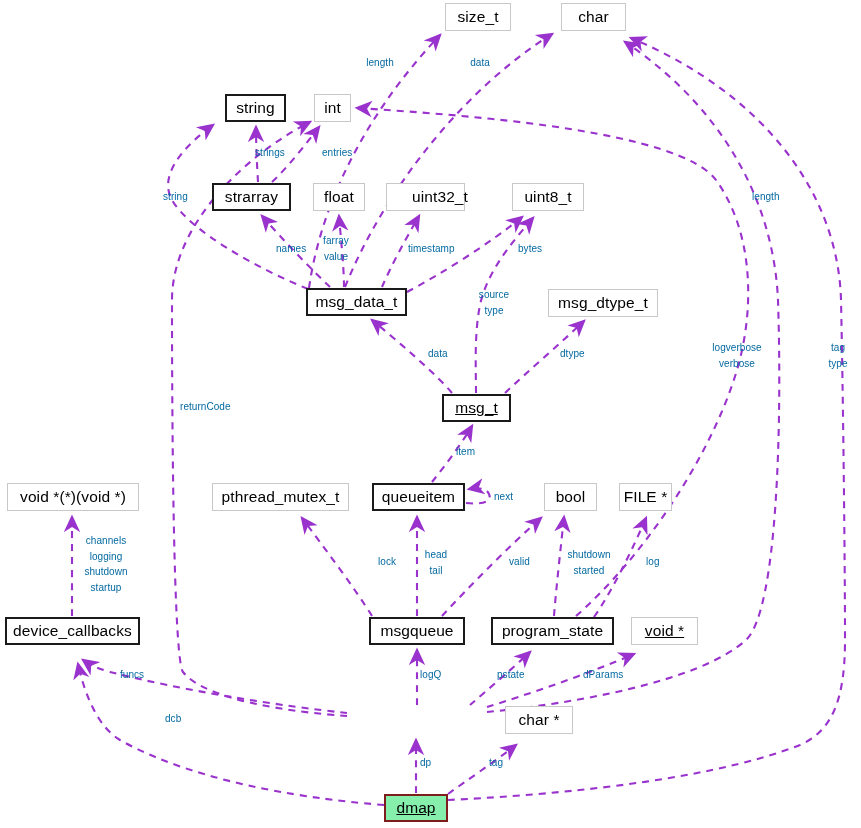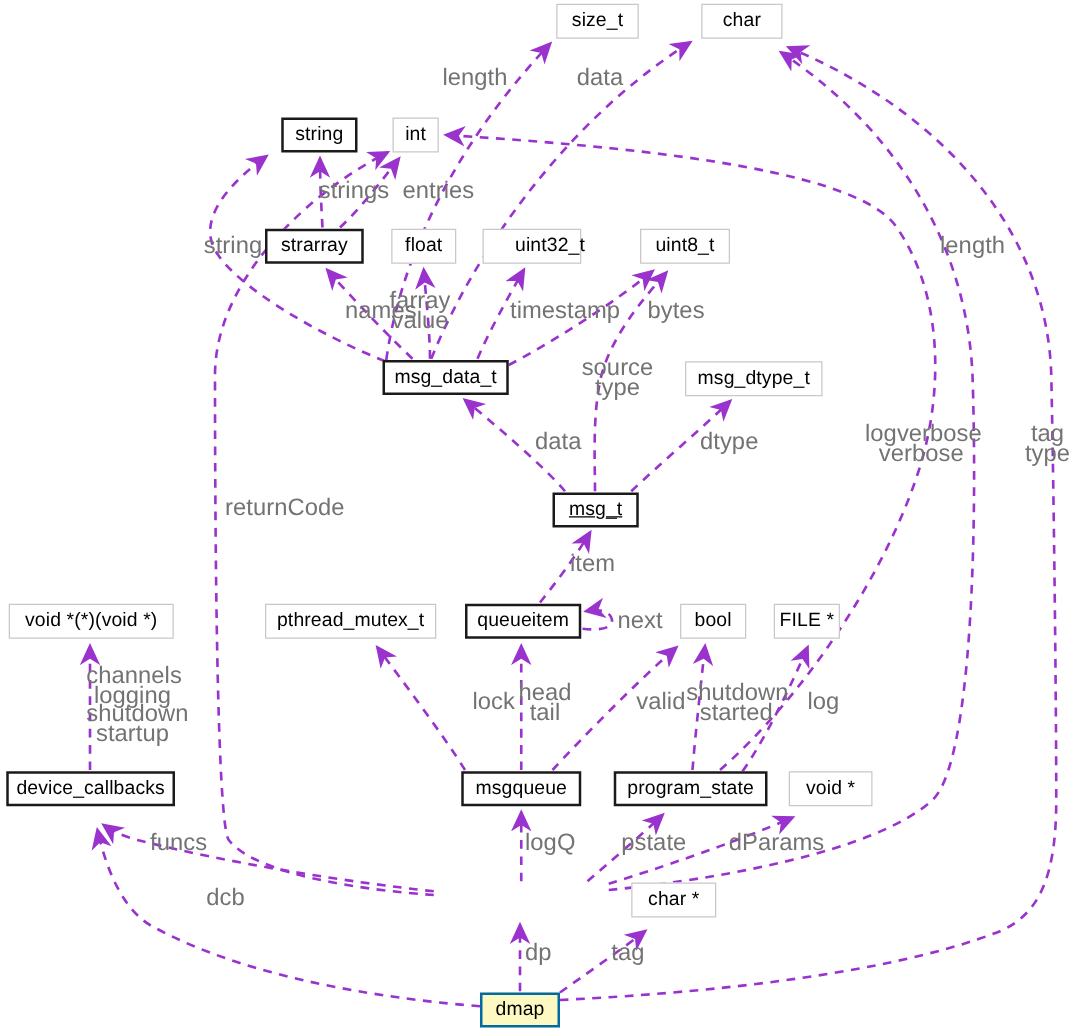--- a/index.html
+++ b/index.html
@@ -37,27 +37,28 @@
     white-space: nowrap;
     letter-spacing: 0.1px;
   }
   .node.plain {
     border: 1px solid #c8c8c8;
   }
   .node.strong {
     border: 2px solid #1a1a1a;
   }
   .node.focus {
-    border: 2px solid #0369a1;
-    background: #fef9c3;
+    border: 2px solid #7f1d1d;
+    background: #86efac;
+    text-decoration: underline;
   }
   .elabel {
     position: absolute;
-    color: #737373;
-    font-size: 19px;
+    color: #0369a1;
+    font-size: 10px;
     line-height: 15.5px;
     white-space: pre;
     text-align: center;
     letter-spacing: 0.05px;
   }
   .elabel.left {
     text-align: left;
   }
 </style>
 </head>
@@ -188,21 +189,21 @@
   </div>
   <div class="node strong" style="left:5px;top:617px;width:135px;height:28px;">
     <span>device_callbacks</span>
   </div>
   <div class="node strong" style="left:369px;top:617px;width:96px;height:28px;">
     <span>msgqueue</span>
   </div>
   <div class="node strong" style="left:491px;top:617px;width:123px;height:28px;">
     <span>program_state</span>
   </div>
-  <div class="node plain" style="left:631px;top:617px;width:67px;height:28px;">
+  <div class="node plain" style="left:631px;top:617px;width:67px;height:28px;text-decoration:underline;">
     <span>void *</span>
   </div>
   <div class="node plain" style="left:505px;top:706px;width:68px;height:28px;">
     <span>char *</span>
   </div>
   <div class="node focus" style="left:384px;top:794px;width:64px;height:28px;">
     <span>dmap</span>
   </div>
 
   <div class="elabel" style="left:352px;top:55px;width:56px;">length</div>

